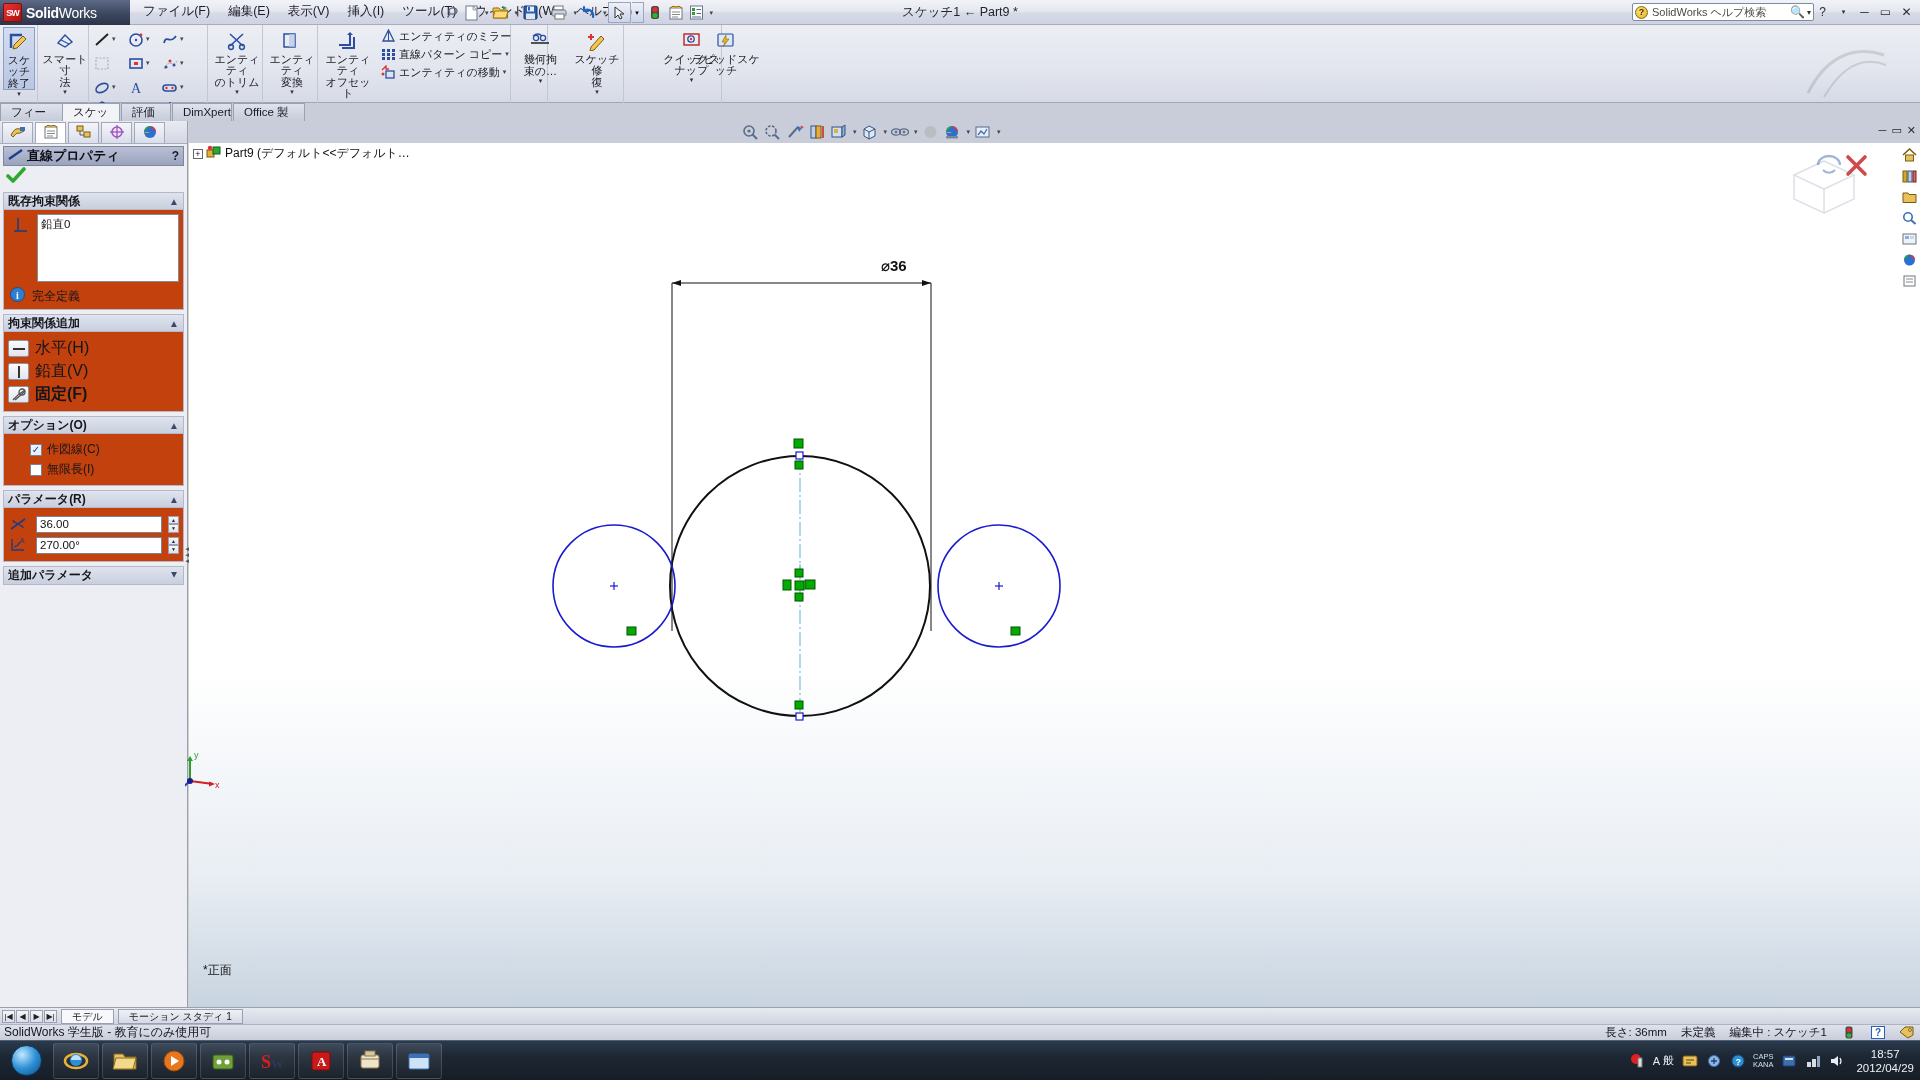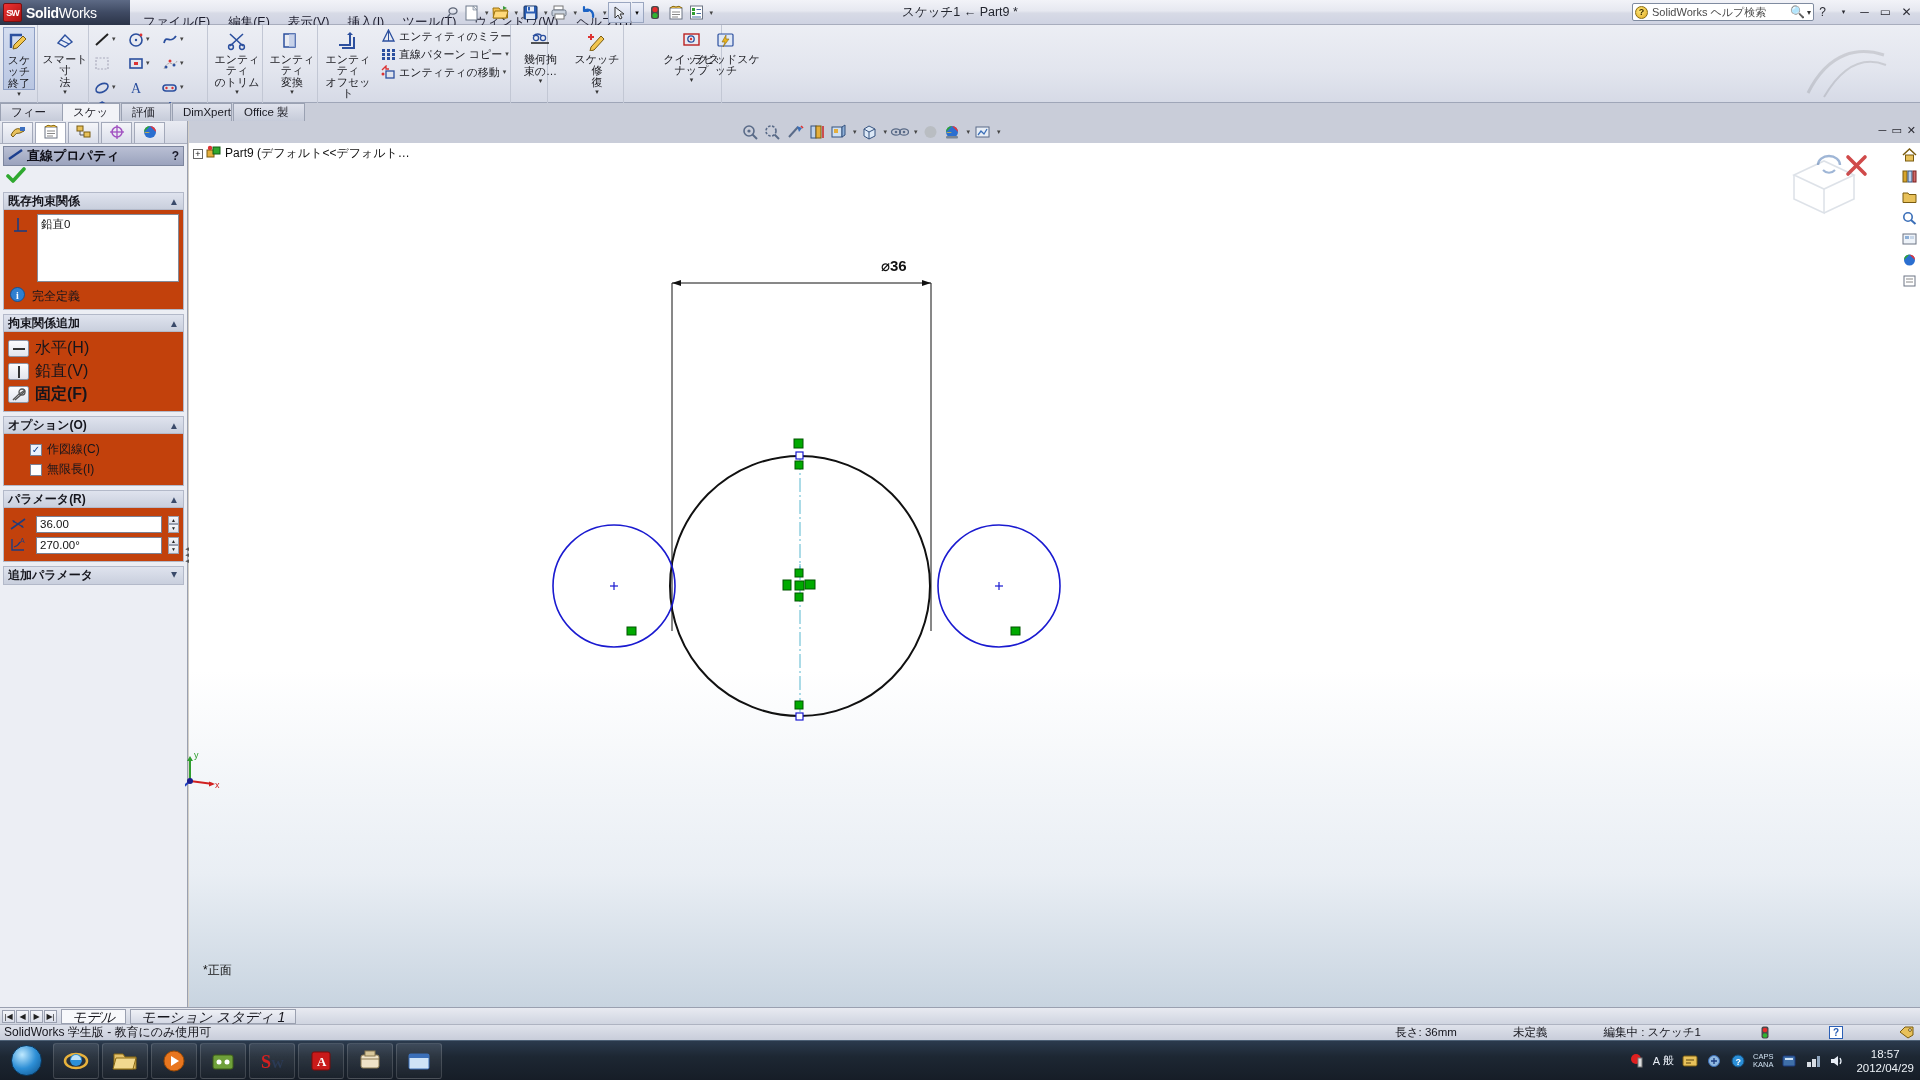--- a/index.html
+++ b/index.html
@@ -12,21 +12,21 @@
     background:linear-gradient(to bottom,#f2f3f8 0%,#e6e8f0 45%,#d7dae6 55%,#cfd3e2 100%);
     border-bottom:1px solid #a8adbd; }
   #sw-logo { position:absolute; left:0; top:0; width:130px; height:25px;
     background:linear-gradient(to bottom,#5d6a85 0%,#3f4a63 50%,#2c3448 100%);
     display:flex; align-items:center; padding-left:3px; }
   .sw-cube { width:19px; height:19px; background:linear-gradient(135deg,#e33 0%,#a11 100%);
     border:1px solid #7a0f0f; border-radius:2px; color:#fff; font-size:9px; font-weight:bold;
     display:flex; align-items:center; justify-content:center; letter-spacing:-1px; }
   .sw-name { color:#fff; font-size:14px; font-weight:bold; margin-left:4px; letter-spacing:-.3px; }
   .sw-name i { font-style:normal; font-weight:normal; }
-  #menubar { position:absolute; left:134px; top:0; height:34px; display:flex; align-items:flex-end; }
+  #menubar { position:absolute; left:134px; top:0; height:34px; display:flex; align-items:flex-start; }
   .menu-item { padding:3px 9px; color:#1b1b2b; font-size:12.5px; cursor:default; }
   #pin-icon { position:absolute; left:444px; top:4px; width:18px; height:18px;
     display:flex; align-items:center; justify-content:center; color:#6b7486; font-size:13px; }
   #title-text { position:absolute; left:0; right:0; top:4px; text-align:center;
     font-size:12.5px; color:#22252e; }
   #search-box { position:absolute; right:106px; top:3px; width:182px; height:18px;
     background:#fff; border:1px solid #7f8ba0; border-radius:2px; display:flex; align-items:center; padding:0 2px; }
   #search-box .mag { width:13px;height:13px;border-radius:50%;
     background:radial-gradient(circle at 40% 35%,#ffe87a,#e0a81f); border:1px solid #8a6d10;
     font-size:9px; color:#3b2c00; display:flex;align-items:center;justify-content:center; font-weight:bold;}
@@ -129,29 +129,29 @@
   #confirmcorner { position:absolute; right:30px; top:30px; width:80px; height:40px; }
   #viewlabel { position:absolute; left:14px; bottom:28px; font-size:12px; color:#111; }
 
   
   #sbar { position:absolute; left:0; top:1007px; width:1920px; height:17px;
     background:linear-gradient(to bottom,#e8eaf1,#cfd4e0); border-top:1px solid #9aa0b0;
     display:flex; align-items:center; }
   .navbtns { display:flex; align-items:center; margin-left:2px; gap:1px;}
   .nb { width:13px; height:13px; border:1px solid #9aa0b0; background:linear-gradient(to bottom,#f4f5f9,#dbdfea);
     font-size:8px; display:flex; align-items:center; justify-content:center; color:#222; }
-  .btab { height:15px; line-height:14px; padding:0 10px; font-size:14px; margin-left:4px;
-    border:1px solid #9aa0b0; background:linear-gradient(to bottom,#eff1f6,#d5d9e5); color:#15151c;font-style:italic;}
+  .btab { height:15px; line-height:14px; padding:0 10px; font-size:10px; margin-left:4px;
+    border:1px solid #9aa0b0; background:linear-gradient(to bottom,#eff1f6,#d5d9e5); color:#15151c;}
   .btab.act { background:#f7f8fb; }
   #license { position:absolute; left:0; top:1024px; width:1920px; height:16px;
     background:linear-gradient(to bottom,#dfe2eb,#c8cdda); border-top:1px solid #aeb3c1;
     display:flex; align-items:center; font-size:12px; color:#15151c; }
   #license .lic { margin-left:4px; }
   #license .right { margin-left:auto; display:flex; align-items:center; gap:14px; margin-right:6px; }
-  #license .right span { font-size:11.5px;margin-left:42px; }
+  #license .right span { font-size:11.5px; }
   .sico { width:15px; height:14px; display:flex; align-items:center; justify-content:center; }
 
   #taskbar { position:absolute; left:0; top:1040px; width:1920px; height:40px;
     background:linear-gradient(to bottom,#2b3a4d 0%,#1d2733 40%,#161d27 100%);
     border-top:1px solid #4d6075; display:flex; align-items:center; }
   #startorb { width:48px; height:36px; margin-left:2px; display:flex; align-items:center; justify-content:center;}
   .orb { width:31px; height:31px; border-radius:50%;
     background:radial-gradient(circle at 35% 30%,#bfe9ff,#2e8fd6 50%,#0b4e86 100%);
     border:1px solid #0a3b63; }
   .tbtn { width:46px; height:36px; margin-left:3px; display:flex; align-items:center; justify-content:center;

